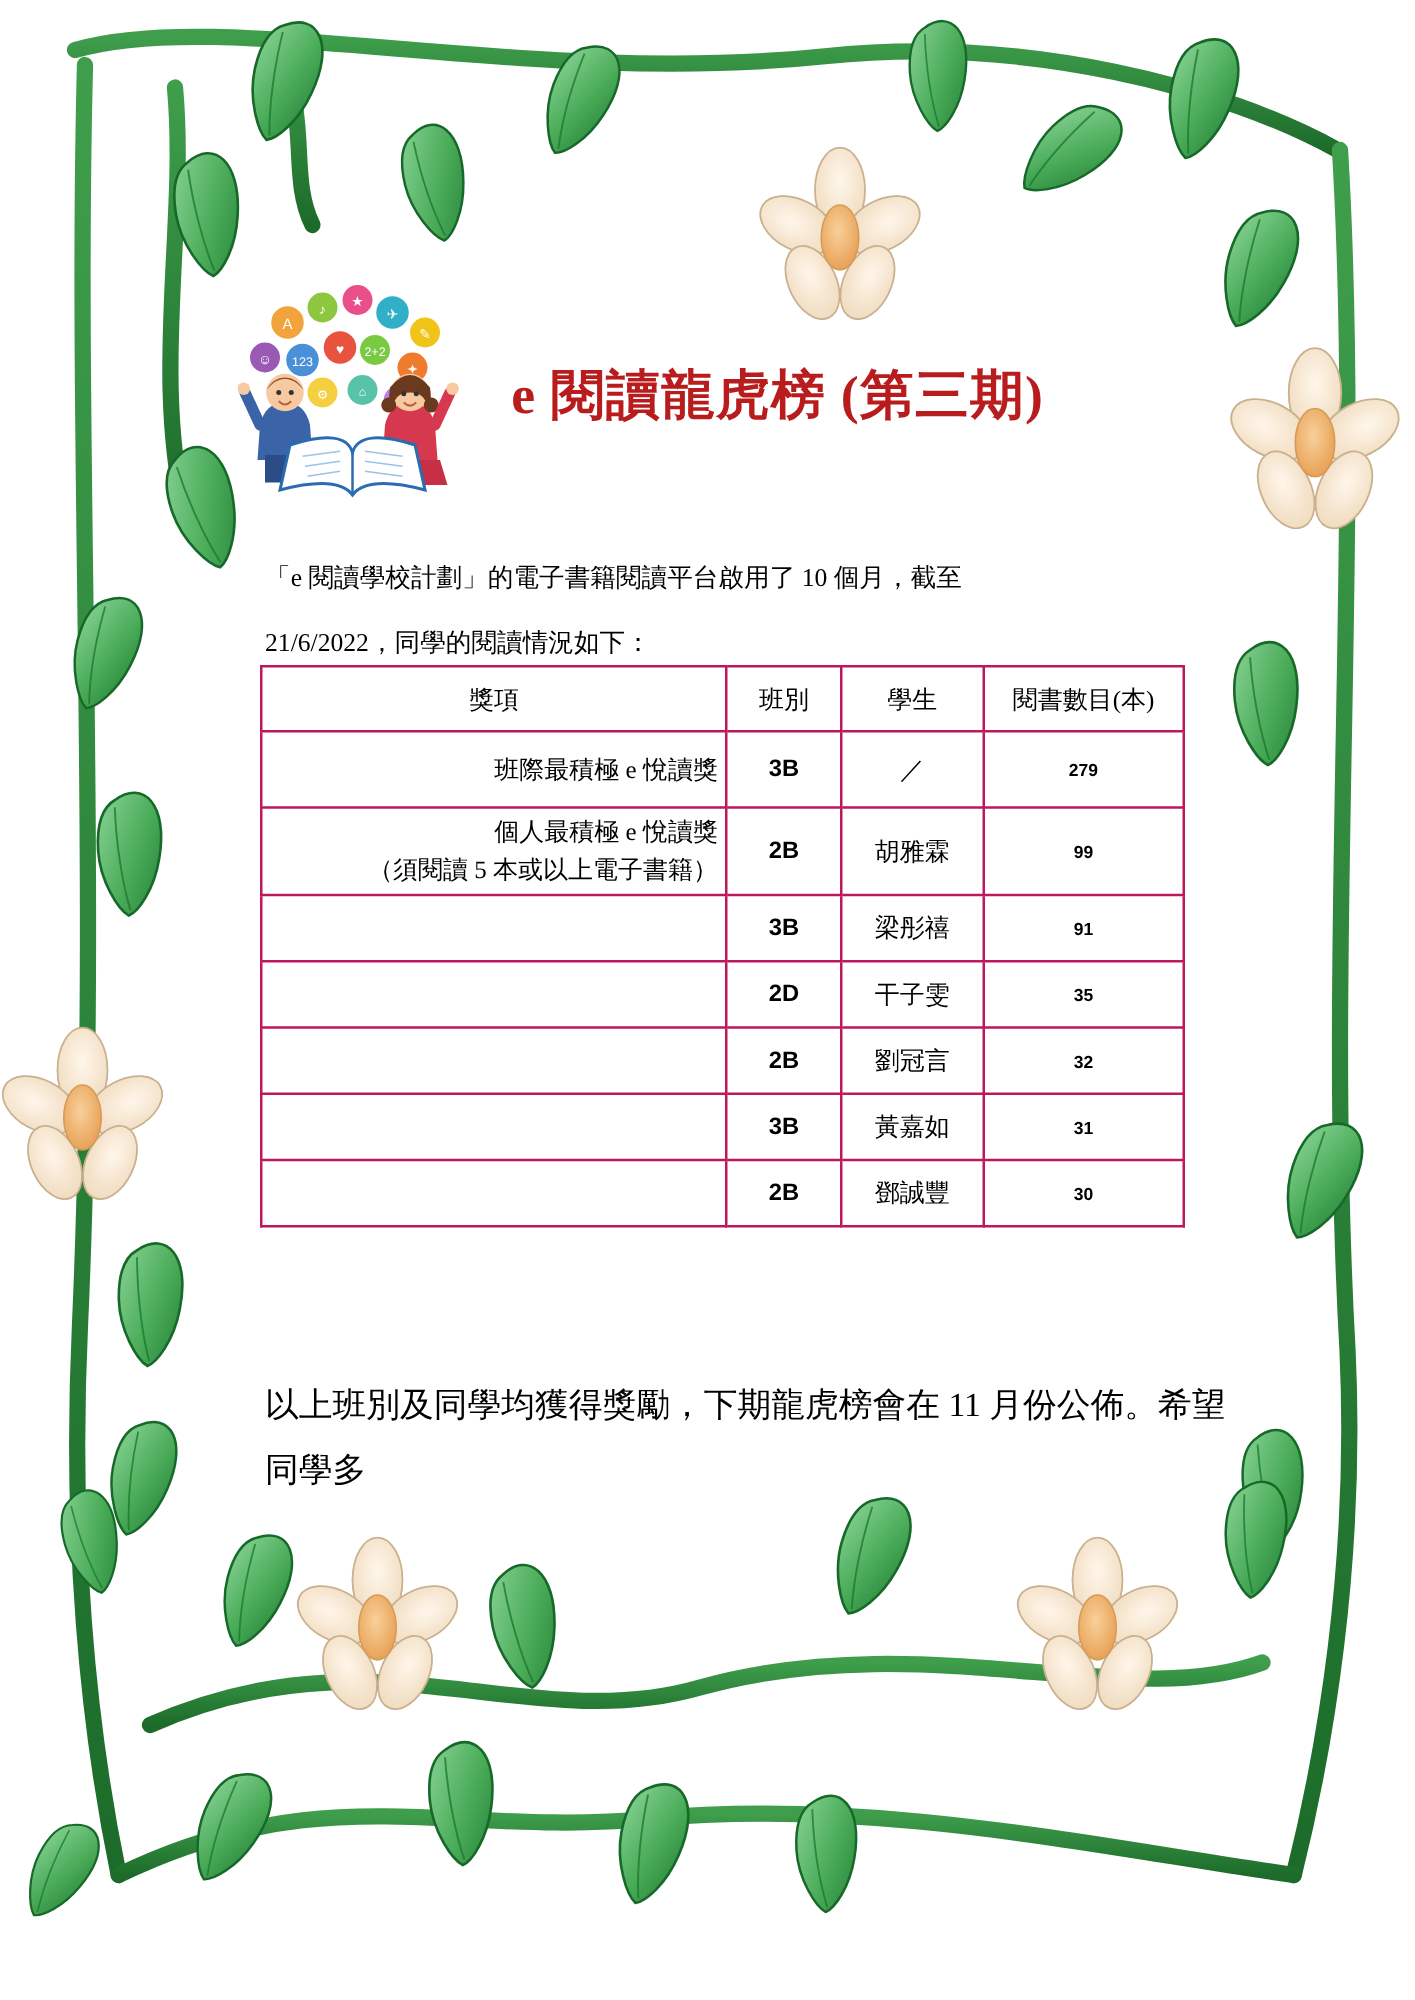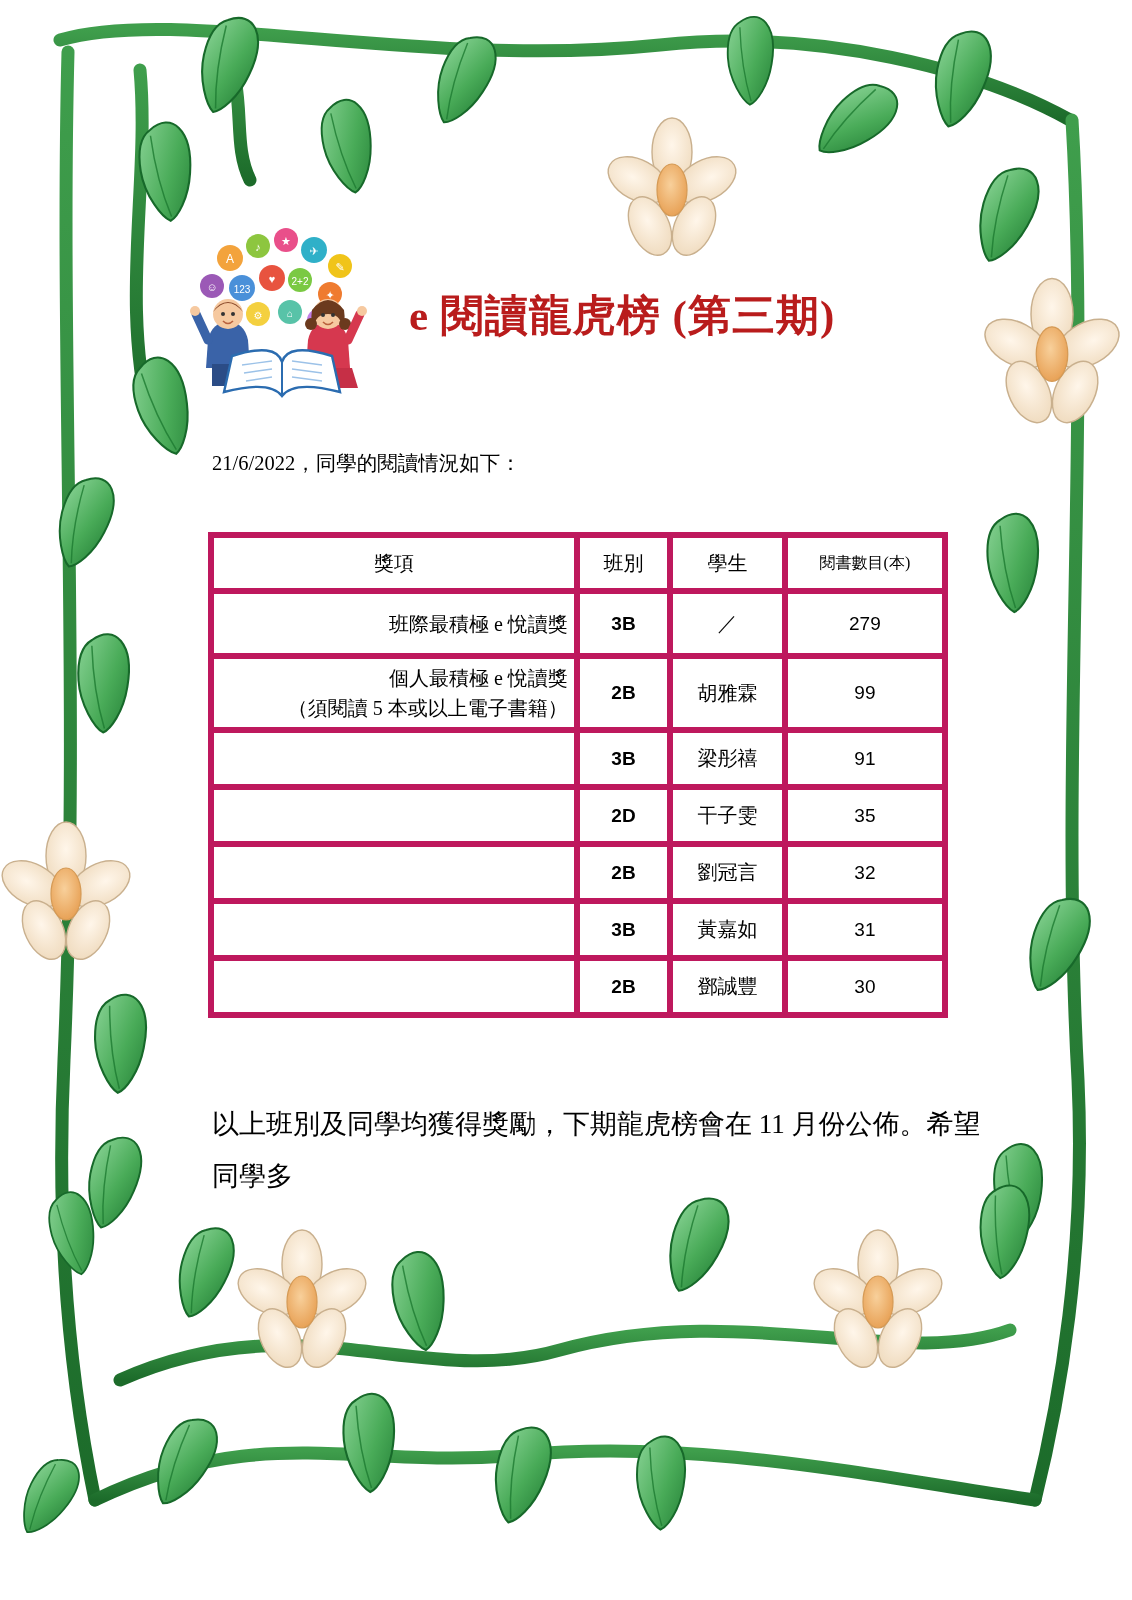--- a/index.html
+++ b/index.html
@@ -72,31 +72,31 @@
 
   table.rank {
     position: absolute;
     left: 208px;
     top: 532px;
     width: 740px;
     border-collapse: collapse;
     font-size: 20px;
   }
   table.rank td, table.rank th {
-    border: 6px solid #be185d;
+    border: 2px solid #be185d;
     text-align: center;
     vertical-align: middle;
     padding: 0;
     height: 51px;
     font-weight: normal;
   }
   table.rank .c-award { width: 370px; }
   table.rank .c-class { width: 92px; font-weight: bold; font-family: "Liberation Sans", sans-serif; font-size: 19px;}
   table.rank .c-student { width: 115px; }
-  table.rank .c-count { width: 163px; font-weight: normal; font-family: "Liberation Sans", sans-serif; font-size: 19px;}
+  table.rank .c-count { width: 163px; font-weight: bold; font-family: "Liberation Sans", sans-serif; font-size: 14px;}
   table.rank thead td { height: 50px; }
   table.rank .award-cell { line-height: 30px; padding: 4px 6px; text-align: right; }
   table.rank .award-cell .sub { display: block; }
   table.rank .blank-award { border-top: none; }
 
   .footnote {
     position: absolute;
     left: 212px;
     top: 1098px;
     width: 770px;
@@ -266,30 +266,31 @@
               <path d="M102,149 l30,4"></path>
           </g>
         </g>
       </svg>
     </div>
 
     <div class="doc-title">e 閱讀龍虎榜 (第三期)</div>
   </div>
 
   <div class="intro">
+    <div>「e 閱讀學校計劃」的電子書籍閱讀平台啟用了 10 個月，截至</div>
     <div>21/6/2022，同學的閱讀情況如下：</div>
   </div>
 
   <table class="rank">
     <thead>
       <tr>
         <td class="c-award">獎項</td>
         <td class="c-class" style="font-weight:normal;font-family:'Liberation Serif',serif;font-size:20px">班別</td>
         <td class="c-student">學生</td>
-        <td class="c-count" style="font-weight:normal;font-family:'Liberation Serif',serif;font-size:16px">閱書數目(本)</td>
+        <td class="c-count" style="font-weight:normal;font-family:'Liberation Serif',serif;font-size:20px">閱書數目(本)</td>
       </tr>
     </thead>
     <tbody>
       <tr>
         <td class="c-award award-cell">班際最積極 e 悅讀獎</td>
         <td class="c-class">3B</td>
         <td class="c-student">／</td>
         <td class="c-count">279</td>
       </tr>
       <tr>

